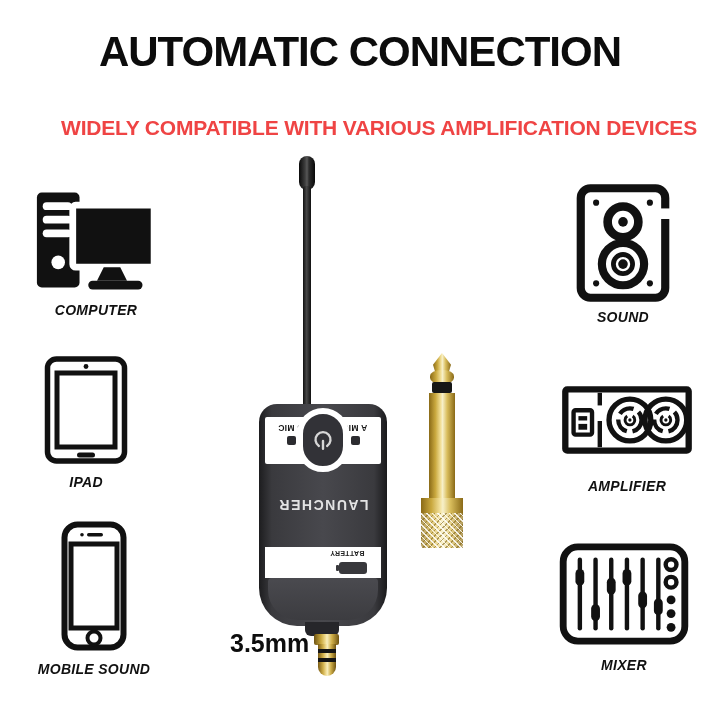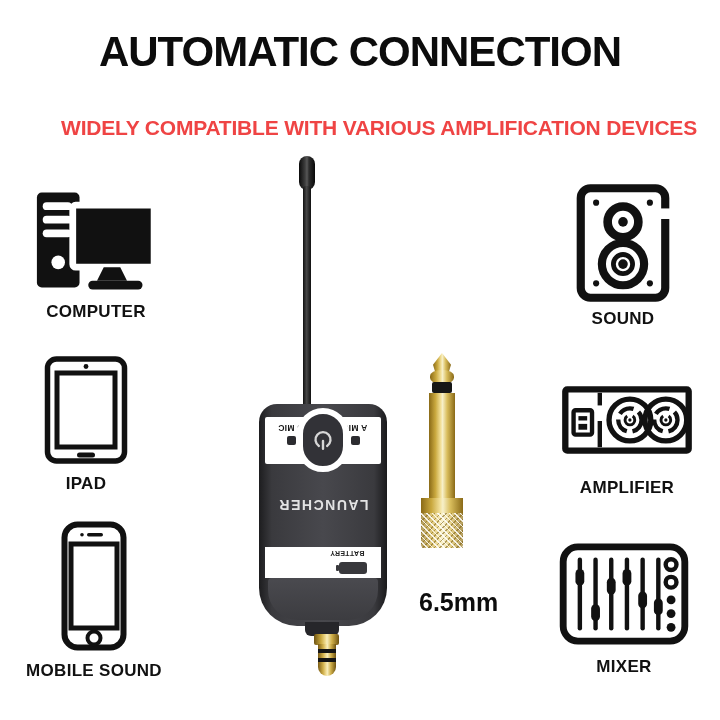--- a/index.html
+++ b/index.html
@@ -7,21 +7,21 @@
           font-family:"Liberation Sans",sans-serif;color:#111;}
 
   
   .title{position:absolute;top:28px;left:0;width:100%;margin:0;text-align:center;
          font-size:42px;font-weight:bold;letter-spacing:-1px;color:#0c0c0c;}
   .subtitle{position:absolute;top:116px;left:0;width:100%;margin:0;text-align:center;
             font-size:21px;font-weight:bold;letter-spacing:-0.2px;color:#ef4444;padding-left:19px;}
 
   
   .dev{position:absolute;display:flex;flex-direction:column;align-items:center;}
-  .dev-label{font-weight:bold;font-size:17px;color:#111;letter-spacing:0.3px;white-space:nowrap;}
+  .dev-label{font-weight:bold;font-size:14px;color:#111;letter-spacing:0.3px;white-space:nowrap;font-style:italic;}
   #dev-computer{left:22px;top:190px;width:148px;}
   #dev-ipad{left:26px;top:356px;width:120px;}
   #dev-mobile{left:12px;top:521px;width:164px;}
   #dev-sound{left:565px;top:183px;width:116px;}
   #dev-amplifier{left:556px;top:386px;width:142px;}
   #dev-mixer{left:556px;top:543px;width:136px;}
   #dev-computer .dev-label{margin-top:8px;}
   #dev-ipad .dev-label{margin-top:10px;}
   #dev-mobile .dev-label{margin-top:10px;}
   #dev-sound .dev-label{margin-top:6px;}
@@ -242,15 +242,15 @@
     <div class="plug-ring r1"></div>
     <div class="plug-ring r2"></div>
   </div>
 
   <div class="a-tip a-gold"></div>
   <div class="a-collar a-gold"></div>
   <div class="a-insulator"></div>
   <div class="a-shaft a-gold"></div>
   <div class="a-barrel a-gold"></div>
 
-  <div class="jack-label" id="label-65">6.5mm</div>
+  <div class="jack-label" id="label-35">3.5mm</div>
 
 </div>
 
 </body></html>

